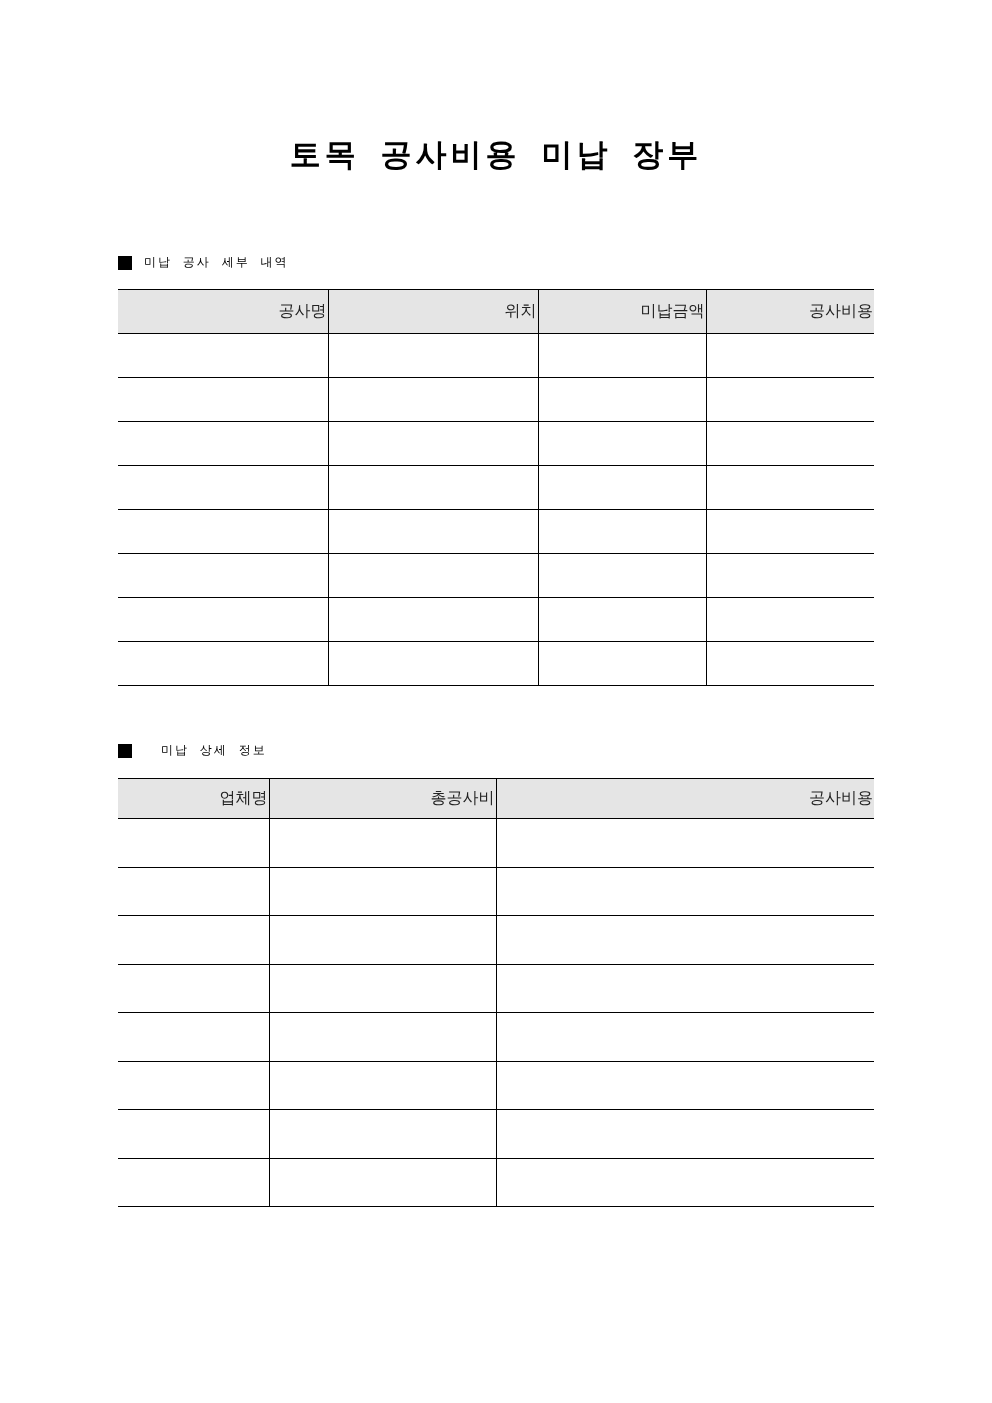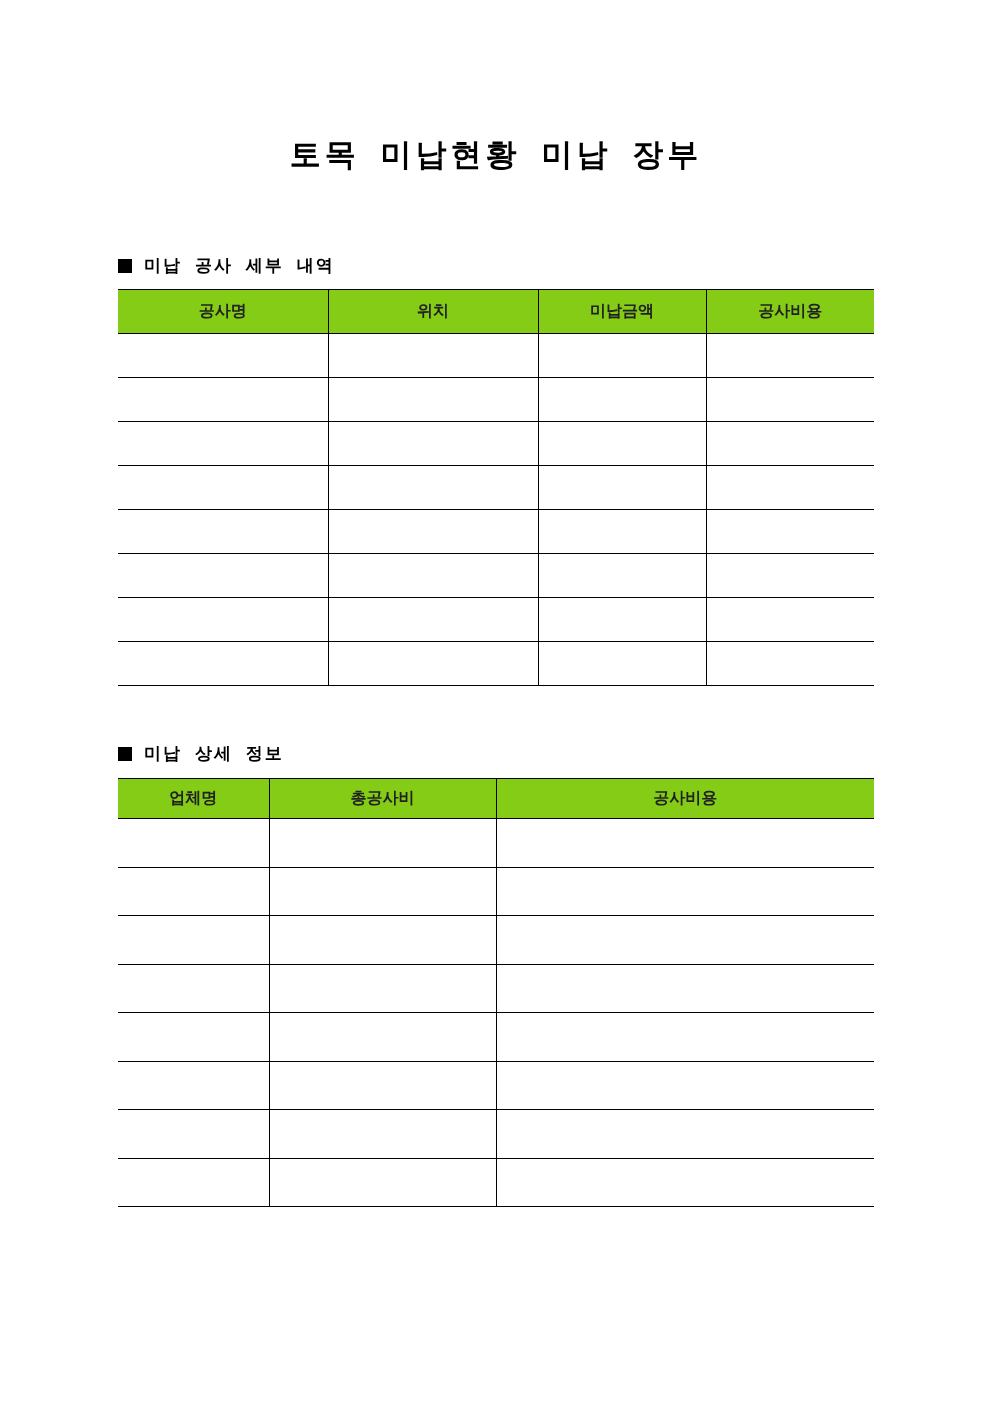--- a/index.html
+++ b/index.html
@@ -1,34 +1,34 @@
 <!DOCTYPE html>
 <html><head>
 <meta charset="utf-8">
 <style>
   html, body { margin:0; padding:0; background:#ffffff; }
   body { width:992px; height:1403px; position:relative; font-family:"DejaVu Sans", sans-serif; color:#000; overflow:hidden; }
   .title { position:absolute; left:0; width:992px; top:134px; text-align:center; font-size:31px; font-weight:bold; letter-spacing:4px; word-spacing:6px; }
-  .section { position:absolute; left:118px; font-size:17px; font-weight:bold; letter-spacing:2px; word-spacing:5px; display:flex; align-items:center; }
+  .section { position:absolute; left:118px; font-size:12px; font-weight:normal; letter-spacing:2px; word-spacing:5px; display:flex; align-items:center; }
   .sq { display:inline-block; width:14px; height:14px; background:#000; margin-right:12px; }
   table { position:absolute; left:118px; width:756px; border-collapse:collapse; table-layout:fixed; }
-  th { background:#84cc16; font-weight:bold; font-size:16px; color:#222; border-top:1.5px solid #000; border-bottom:1.5px solid #000; }
+  th { background:#e5e5e5; font-weight:normal; font-size:16px; color:#222; border-top:1.5px solid #000; border-bottom:1.5px solid #000;text-align:right; }
   td { border-bottom:1.5px solid #000; }
   th + th, td + td { border-left:1.5px solid #000; }
   #t1 { top:289px; }
   #t1 th { height:41px; }
   #t1 td { height:41px; }
   #t2 { top:778px; }
   #t2 th { height:37px;margin-top:44px; }
   #t2 td { height:45.5px; }
 </style>
 </head>
 <body>
 
-<div class="title">토목 미납현황 미납 장부</div>
+<div class="title">토목 공사비용 미납 장부</div>
 
 <div class="section" style="top:254px;">
   <span class="sq"></span>
   <span>미납 공사 세부 내역</span>
 </div>
 
 <table id="t1">
   <colgroup>
       <col style="width:210px">
       <col style="width:210px">
@@ -88,21 +88,21 @@
       </tr>
       <tr>
         <td></td>
         <td></td>
         <td></td>
         <td></td>
       </tr>
     </tbody>
 </table>
 
-<div class="section" style="top:742px;">
+<div class="section" style="top:742px;gap:17px;">
   <span class="sq"></span>
   <span>미납 상세 정보</span>
 </div>
 
 <table id="t2">
   <colgroup>
       <col style="width:151px">
       <col style="width:227px">
       <col style="width:378px">
     </colgroup>

